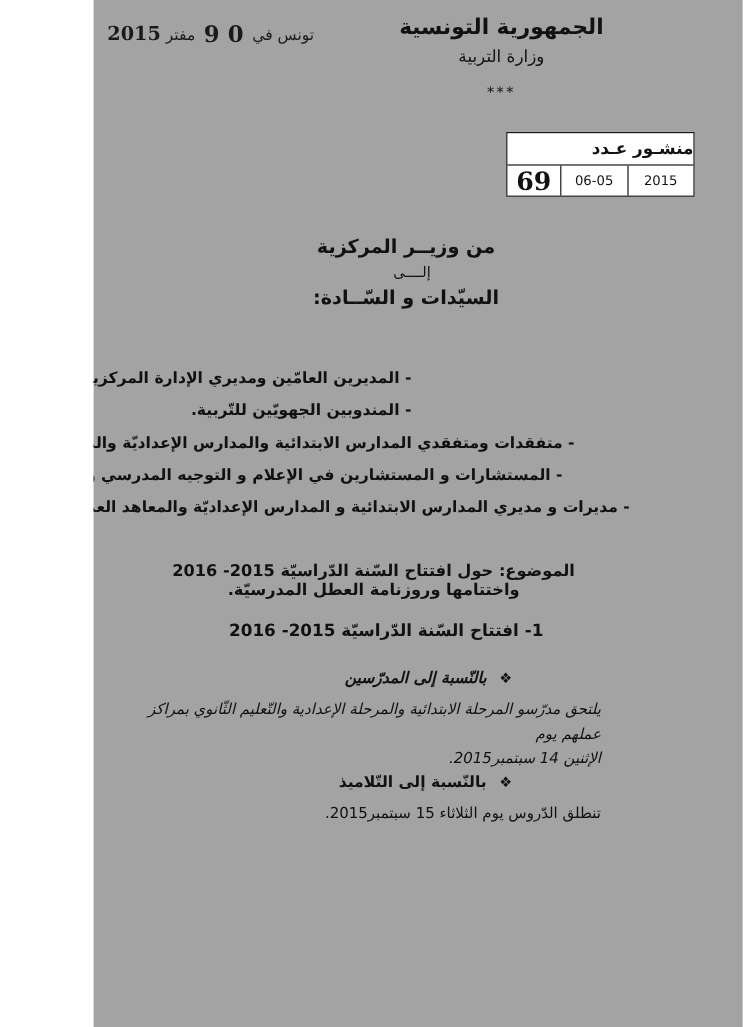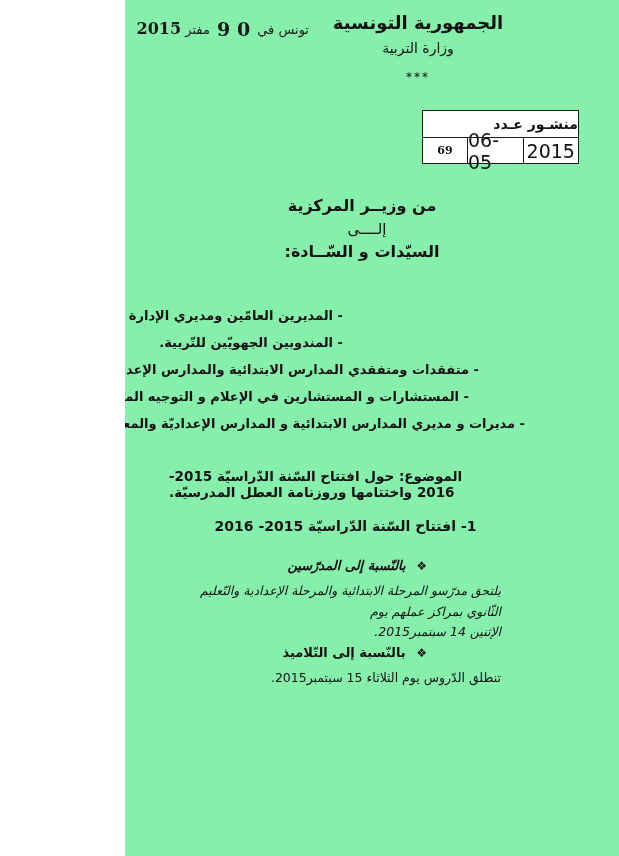--- a/index.html
+++ b/index.html
@@ -6,23 +6,23 @@
     margin: 0;
     padding: 0;
     background: #ffffff;
   }
   body {
     font-family: "DejaVu Sans", "Liberation Sans", sans-serif;
     color: #111111;
   }
   #page {
     position: relative;
-    width: 494px;
+    width: 541px;
     height: 856px;
-    background: #86efac;
+    background: #a3a3a3;
     overflow: hidden;
   }
 
   
   .stamp {
     position: absolute;
     top: 18px;
     left: 14px;
     width: 170px;
     direction: rtl;
@@ -91,28 +91,28 @@
     display: flex;
     direction: ltr;
     align-items: stretch;
     height: 25px;
   }
   .circ-box .cell {
     flex: 1 1 0;
     display: flex;
     align-items: center;
     justify-content: center;
-    font-size: 19px;
+    font-size: 11px;
     border-left: 1.4px solid #1a1a1a;
   }
   .circ-box .cell:first-child { border-left: none; }
   .circ-box .cell.num {
     flex: 0 0 44px;
     font-family: "DejaVu Serif", "Liberation Serif", serif;
-    font-size: 11px;
+    font-size: 21px;
     font-weight: bold;
     border-left: none;
   }
 
   
   .fromto {
     position: absolute;
     top: 196px;
     right: 0;
     left: 0;
@@ -120,21 +120,21 @@
     direction: rtl;
   }
   .fromto .from {
     font-size: 16px;
     font-weight: bold;
     letter-spacing: 2px;
     margin-bottom: 5px;
     padding-right: 20px;
   }
   .fromto .to {
-    font-size: 15px;
+    font-size: 12px;
     letter-spacing: 2px;
     margin-bottom: 4px;
     padding-right: 10px;
   }
   .fromto .addressees {
     font-size: 16px;
     font-weight: bold;
     letter-spacing: 2px;
     padding-right: 20px;
   }
@@ -161,21 +161,21 @@
   .recipients .r4 { padding-right: 70px; }
   .recipients .r5 { padding-right: 14px; }
 
   
   .subject {
     position: absolute;
     top: 468px;
     right: 40px;
     left: 44px;
     direction: rtl;
-    text-align: left;
+    text-align: center;
     font-size: 13.5px;
     font-weight: bold;
     padding-right: 78px;
   }
 
   
   .sec-head {
     position: absolute;
     top: 518px;
     right: 0;

